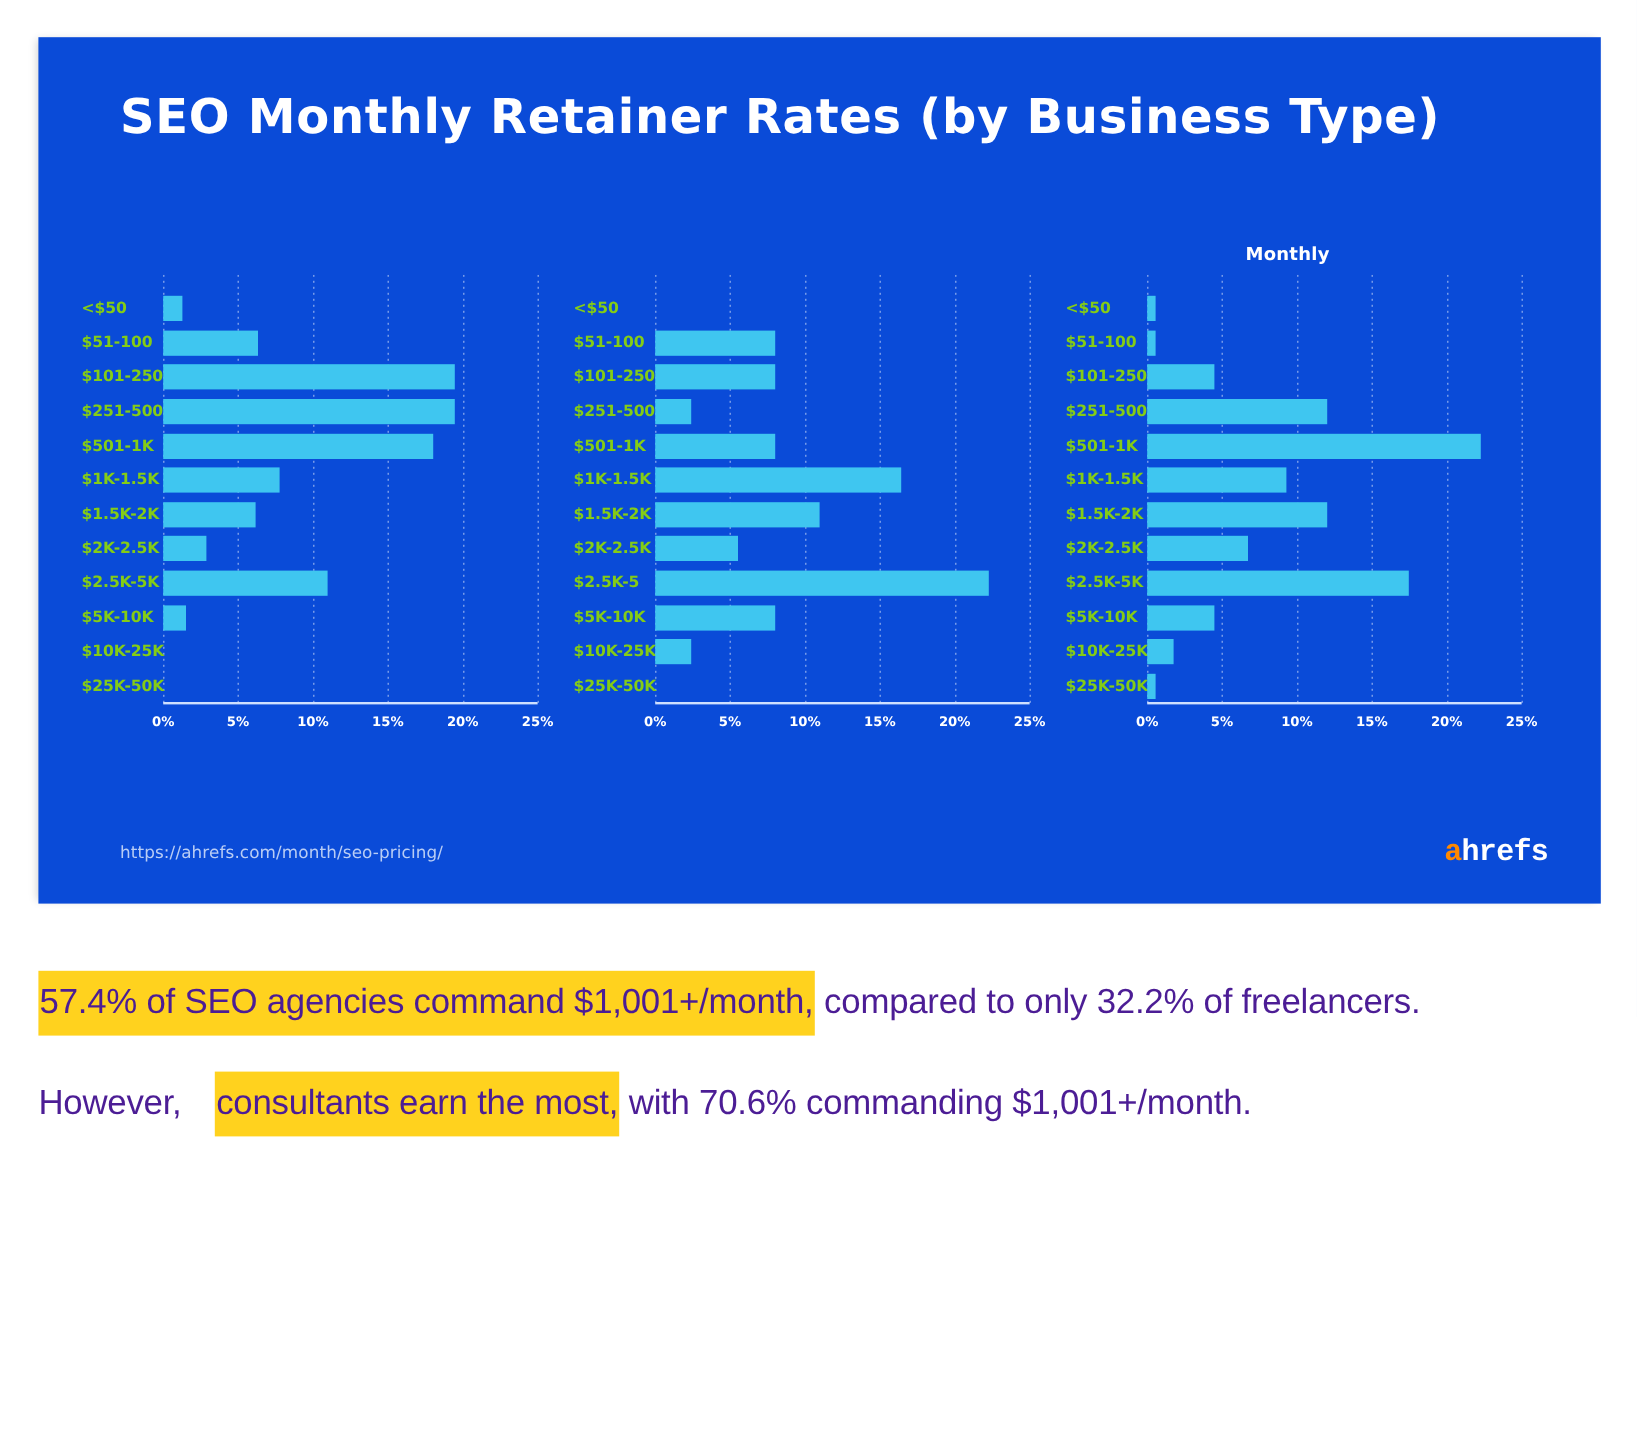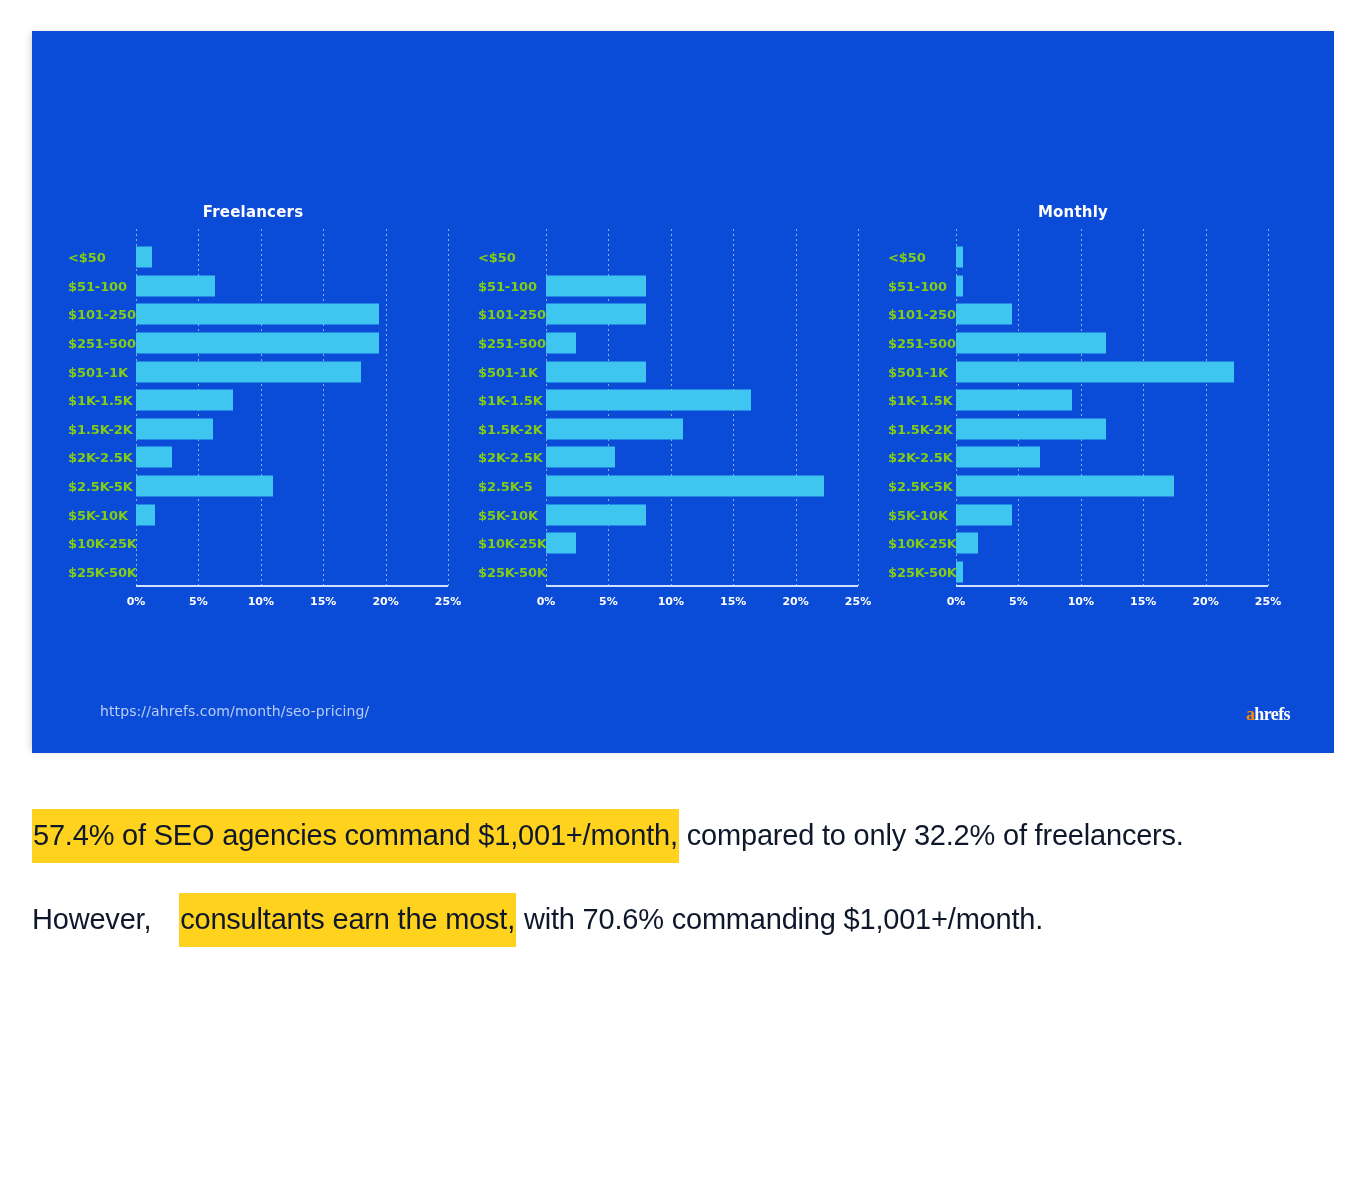--- a/index.html
+++ b/index.html
@@ -170,61 +170,61 @@
     font-family: "DejaVu Sans", sans-serif;
     font-size: 14px;
     color: #b9cdf5;
     letter-spacing: 0.1px;
   }
 
   .logo {
     position: absolute;
     right: 44px;
     bottom: 28px;
-    font-family: Liberation Serif, serif;
-    font-size: 18px;
+    font-family: Liberation Mono, monospace;
+    font-size: 25px;
     font-weight: 700;
     letter-spacing: -0.6px;
   }
   .logo .logo-a { color: #ff8800; }
   .logo .logo-rest { color: #ffffff; }
 
   
   .body-copy {
     position: absolute;
     left: 32px;
     top: 805px;
     width: 1300px;
     font-family: "Liberation Sans", sans-serif;
     font-size: 29px;
     line-height: 61px;
-    color: #0f172a;
+    color: #4c1d95;
     letter-spacing: -0.2px;
   }
 
   .para { margin: 0 0 23px 0; }
 
   .hl {
     background: #ffd21e;
     padding: 10px 1px 12px 1px;
     box-decoration-break: clone;
     -webkit-box-decoration-break: clone;
   }
 </style>
 </head>
 <body>
 
 <div id="page">
 
   <div class="card">
 
+    <div class="card-title">SEO Monthly Retainer Rates (by Business Type)</div>
 
     <div class="charts" id="charts-container">
         <div class="chart">
-          <div class="chart-title">Freelancers</div>
           <div class="plot">
             <div class="gridline" style="left: 0%;"></div>
             <div class="gridline" style="left: 20%;"></div>
             <div class="gridline" style="left: 40%;"></div>
             <div class="gridline" style="left: 60%;"></div>
             <div class="gridline" style="left: 80%;"></div>
             <div class="gridline" style="left: 100%;"></div>
             <div class="axis-line"></div>
             <div class="rows">
               <div class="row">

